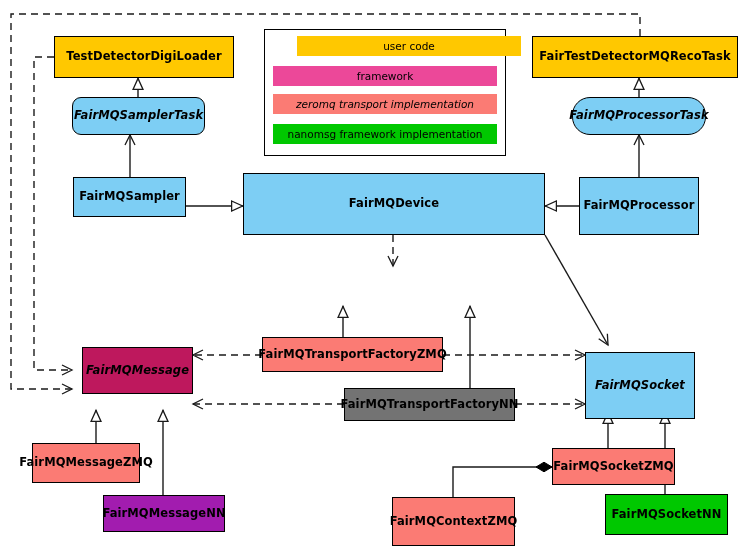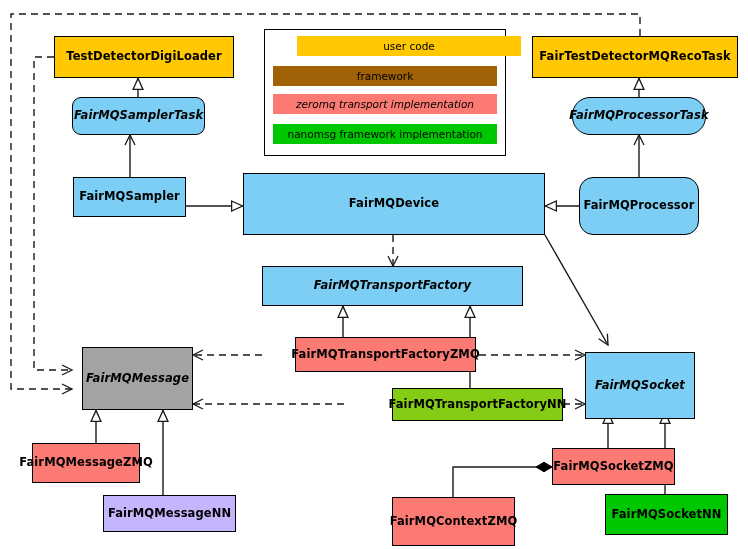--- a/index.html
+++ b/index.html
@@ -90,78 +90,75 @@
   </div>
 
   <div class="node" style="left:73px;top:177px;width:113px;height:40px;background:#7DCEF4;">
     <span>FairMQSampler</span>
   </div>
 
   <div class="node" style="left:243px;top:173px;width:302px;height:62px;background:#7DCEF4;">
     <span>FairMQDevice</span>
   </div>
 
-  <div class="node" style="left:579px;top:177px;width:120px;height:58px;background:#7DCEF4;border-radius:14px;">
+  <div class="node" style="left:579px;top:177px;width:120px;height:58px;background:#7DCEF4;">
     <span>FairMQProcessor</span>
   </div>
 
   <div class="node abstract" style="left:572px;top:97px;width:134px;height:38px;background:#7DCEF4;border-radius:18px;">
     <span>FairMQProcessorTask</span>
   </div>
 
   <div class="node" style="left:532px;top:36px;width:206px;height:42px;background:#FFC800;">
     <span>FairTestDetectorMQRecoTask</span>
   </div>
 
-  <div class="node abstract" style="left:262px;top:266px;width:261px;height:40px;background:#7DCEF4;">
-    <span>FairMQTransportFactory</span>
-  </div>
 
-  <div class="node" style="left:262px;top:337px;width:181px;height:35px;background:#FB7B74;margin-left:33px;">
+  <div class="node" style="left:262px;top:337px;width:181px;height:35px;background:#FB7B74;">
     <span>FairMQTransportFactoryZMQ</span>
   </div>
 
-  <div class="node" style="left:344px;top:388px;width:171px;height:33px;background:#84cc16;margin-left:48px;">
+  <div class="node" style="left:344px;top:388px;width:171px;height:33px;background:#737373;">
     <span>FairMQTransportFactoryNN</span>
   </div>
 
-  <div class="node abstract" style="left:82px;top:347px;width:111px;height:63px;background:#a3a3a3;">
+  <div class="node abstract" style="left:82px;top:347px;width:111px;height:47px;background:#be185d;">
     <span>FairMQMessage</span>
   </div>
 
   <div class="node abstract" style="left:585px;top:352px;width:110px;height:67px;background:#7DCEF4;">
     <span>FairMQSocket</span>
   </div>
 
   <div class="node" style="left:32px;top:443px;width:108px;height:40px;background:#FB7B74;">
     <span>FairMQMessageZMQ</span>
   </div>
 
-  <div class="node" style="left:103px;top:495px;width:133px;height:37px;background:#c4b5fd;">
+  <div class="node" style="left:103px;top:495px;width:122px;height:37px;background:#a21caf;">
     <span>FairMQMessageNN</span>
   </div>
 
   <div class="node" style="left:552px;top:448px;width:123px;height:37px;background:#FB7B74;">
     <span>FairMQSocketZMQ</span>
   </div>
 
   <div class="node" style="left:392px;top:497px;width:123px;height:49px;background:#FB7B74;">
     <span>FairMQContextZMQ</span>
   </div>
 
   <div class="node" style="left:605px;top:494px;width:123px;height:41px;background:#00C800;">
     <span>FairMQSocketNN</span>
   </div>
 
   <div class="legend-box" style="left:264px;top:29px;width:242px;height:127px;">
   </div>
   <div class="legend-item" style="left:273px;top:36px;width:224px;height:20px;background:#FFC800;margin-left:24px;">
     <span>user code</span>
   </div>
-  <div class="legend-item" style="left:273px;top:66px;width:224px;height:20px;background:#a16207;">
+  <div class="legend-item" style="left:273px;top:66px;width:224px;height:20px;background:#ec4899;">
     <span>framework</span>
   </div>
   <div class="legend-item" style="left:273px;top:94px;width:224px;height:20px;background:#FB7B74;font-style:italic;">
     <span>zeromq transport implementation</span>
   </div>
   <div class="legend-item" style="left:273px;top:124px;width:224px;height:20px;background:#00C800;">
     <span>nanomsg framework implementation</span>
   </div>
 
 </div>

